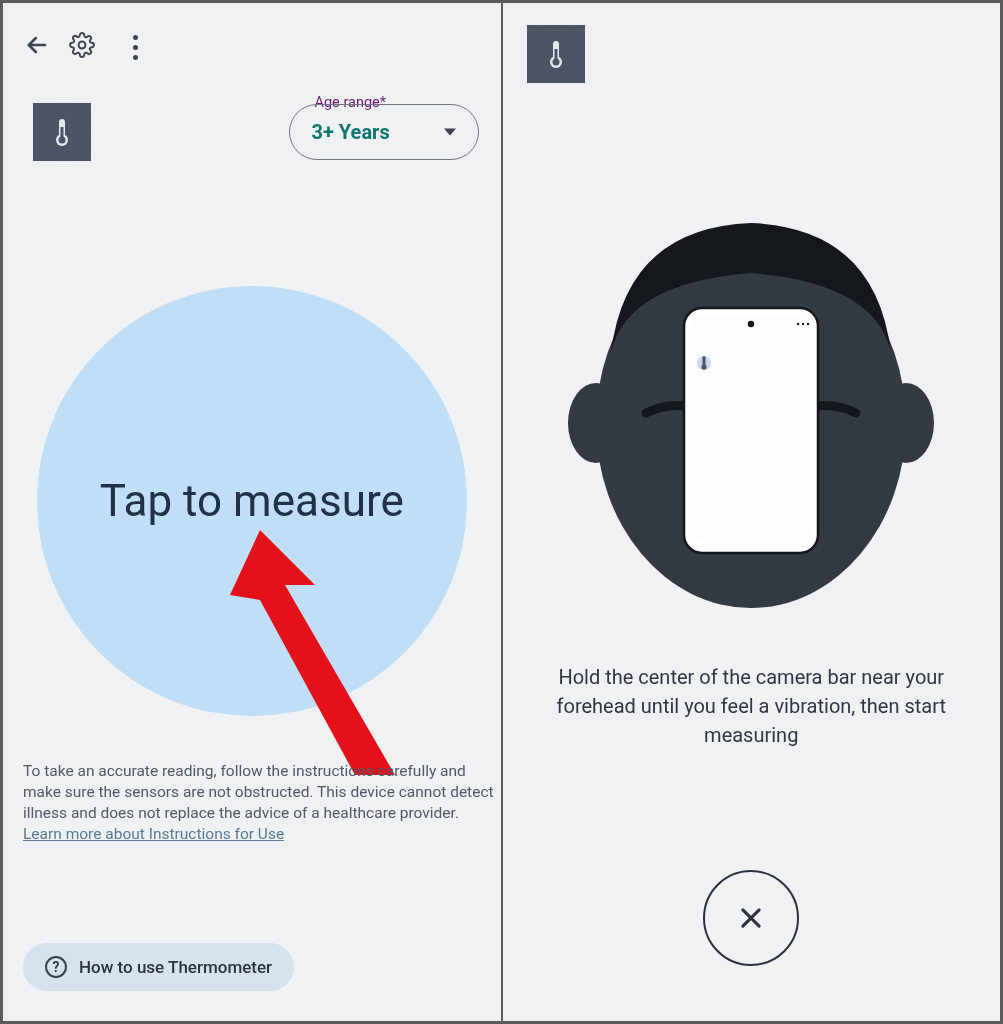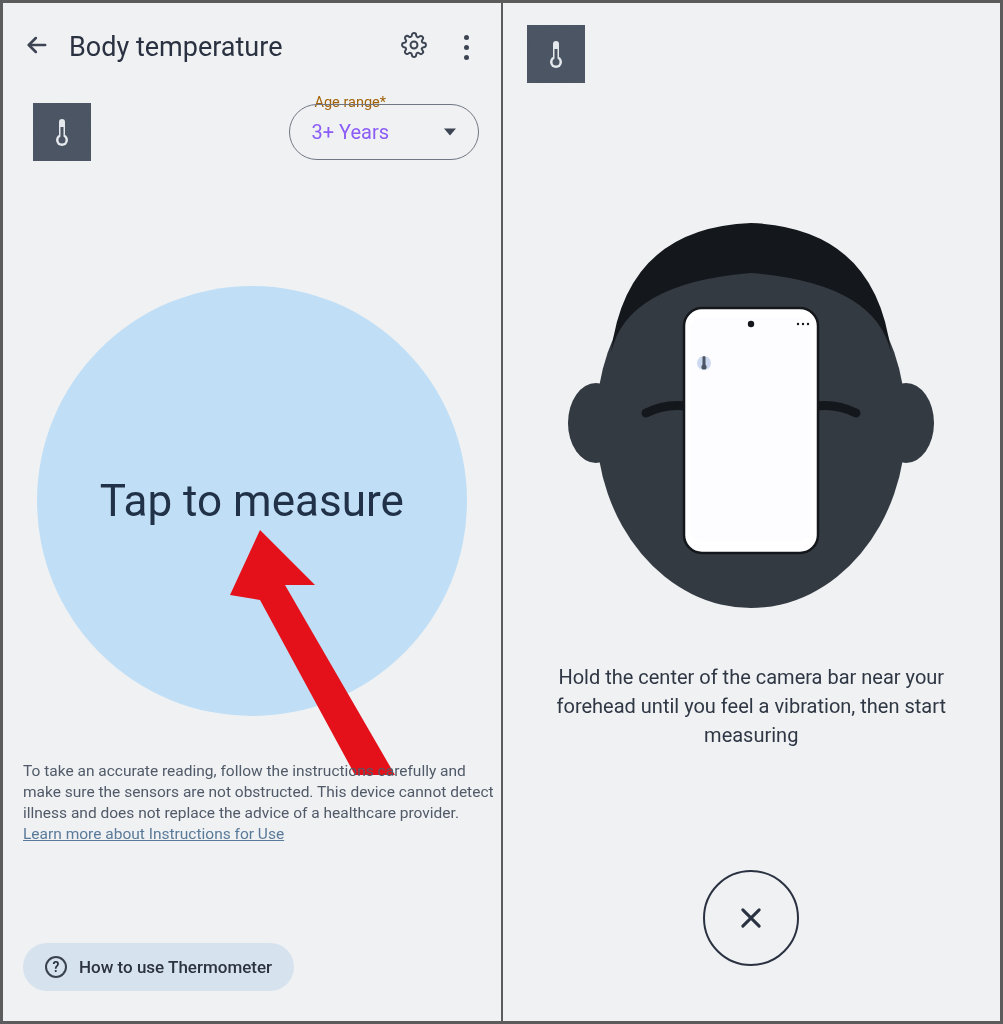--- a/index.html
+++ b/index.html
@@ -60,32 +60,33 @@
     background:#4b5563;
     clip-path: polygon(50% 0%, 63% 5%, 77% 3%, 85% 15%, 97% 23%, 95% 37%, 100% 50%, 95% 63%, 97% 77%, 85% 85%, 77% 97%, 63% 95%, 50% 100%, 37% 95%, 23% 97%, 15% 85%, 3% 77%, 5% 63%, 0% 50%, 5% 37%, 3% 23%, 15% 15%, 23% 3%, 37% 5%);
   }
   .thermo-badge svg { position:relative; width:20px; height:30px; }
 
   .age-chip-wrap { margin-left:auto; position:relative; }
   .age-label {
     position:absolute;
     top:-10px; left:22px;
     font-size:14.5px;
-    color:#a16207;
+    color:#701a75;
     background:#eff1f3;
     padding:0 4px;
   }
   .age-chip {
     border:1.3px solid #707682;
     border-radius: 30px;
     padding: 15px 55px 15px 22px;
     font-size: 20px;
-    color:#8b5cf6;
+    color:#0f766e;
     width: 190px;
     position:relative;
+    font-weight:bold;
   }
   .age-chip .caret {
     position:absolute; right:22px; top:50%; transform:translateY(-50%);
     border-left:6px solid transparent;
     border-right:6px solid transparent;
     border-top:7px solid #3d4553;
   }
 
   .measure-circle {
     position:absolute;
@@ -168,21 +169,20 @@
 
 <div class="panel panel-left">
 
   <div class="topbar">
     <div class="back-arrow">
       <svg viewBox="0 0 24 24" fill="none" stroke="#3d4553" stroke-width="2.2" stroke-linecap="round" stroke-linejoin="round">
           <path d="M19 12H5"></path>
           <path d="M11 18l-6-6 6-6"></path>
         </svg>
     </div>
-    <div class="title">Body temperature</div>
     <div class="gear">
       <svg viewBox="0 0 24 24" fill="none" stroke="#3d4553" stroke-width="1.8">
           <circle cx="12" cy="12" r="3.2"></circle>
           <path d="M19.4 15a1.7 1.7 0 0 0 .34 1.87l.06.06a2 2 0 1 1-2.83 2.83l-.06-.06a1.7 1.7 0 0 0-1.87-.34 1.7 1.7 0 0 0-1 1.56V21a2 2 0 1 1-4 0v-.09a1.7 1.7 0 0 0-1.11-1.56 1.7 1.7 0 0 0-1.87.34l-.06.06a2 2 0 1 1-2.83-2.83l.06-.06a1.7 1.7 0 0 0 .34-1.87 1.7 1.7 0 0 0-1.56-1H3a2 2 0 1 1 0-4h.09a1.7 1.7 0 0 0 1.56-1.11 1.7 1.7 0 0 0-.34-1.87l-.06-.06a2 2 0 1 1 2.83-2.83l.06.06a1.7 1.7 0 0 0 1.87.34H9a1.7 1.7 0 0 0 1-1.56V3a2 2 0 1 1 4 0v.09a1.7 1.7 0 0 0 1 1.56 1.7 1.7 0 0 0 1.87-.34l.06-.06a2 2 0 1 1 2.83 2.83l-.06.06a1.7 1.7 0 0 0-.34 1.87V9a1.7 1.7 0 0 0 1.56 1H21a2 2 0 1 1 0 4h-.09a1.7 1.7 0 0 0-1.56 1z"></path>
         </svg>
     </div>
     <div class="menu-dots">
       <span></span>
         <span></span>
         <span></span>

